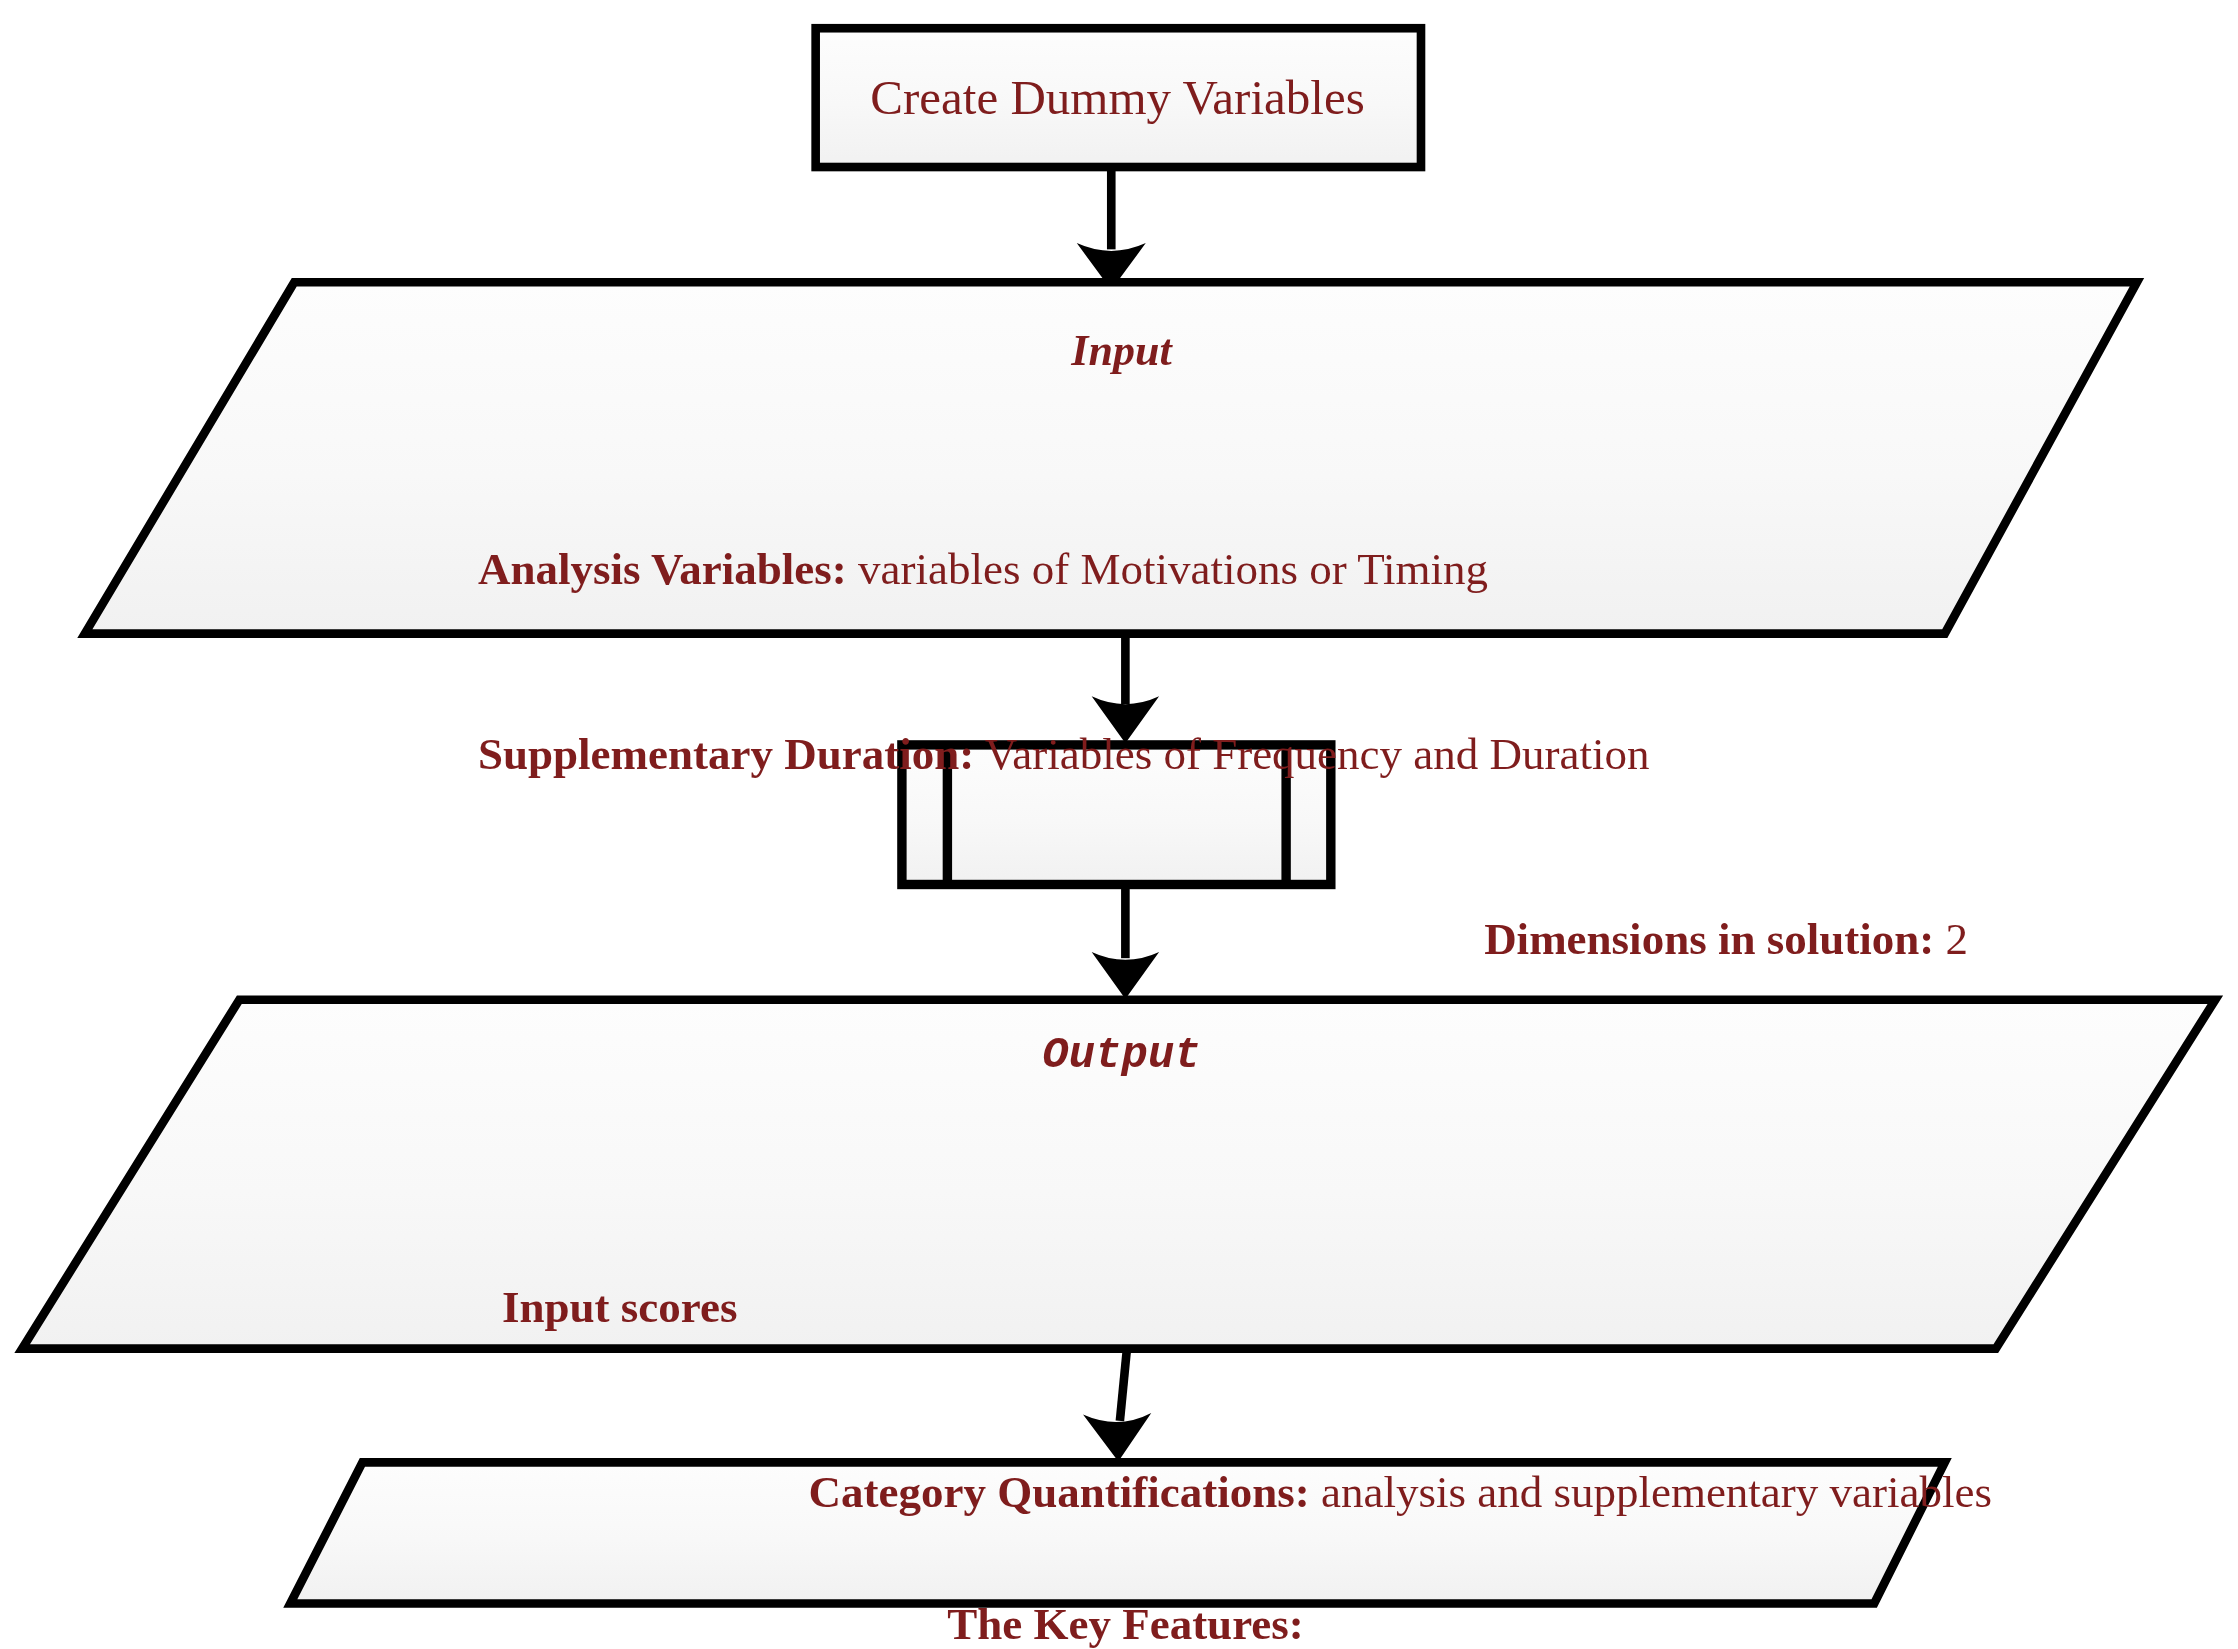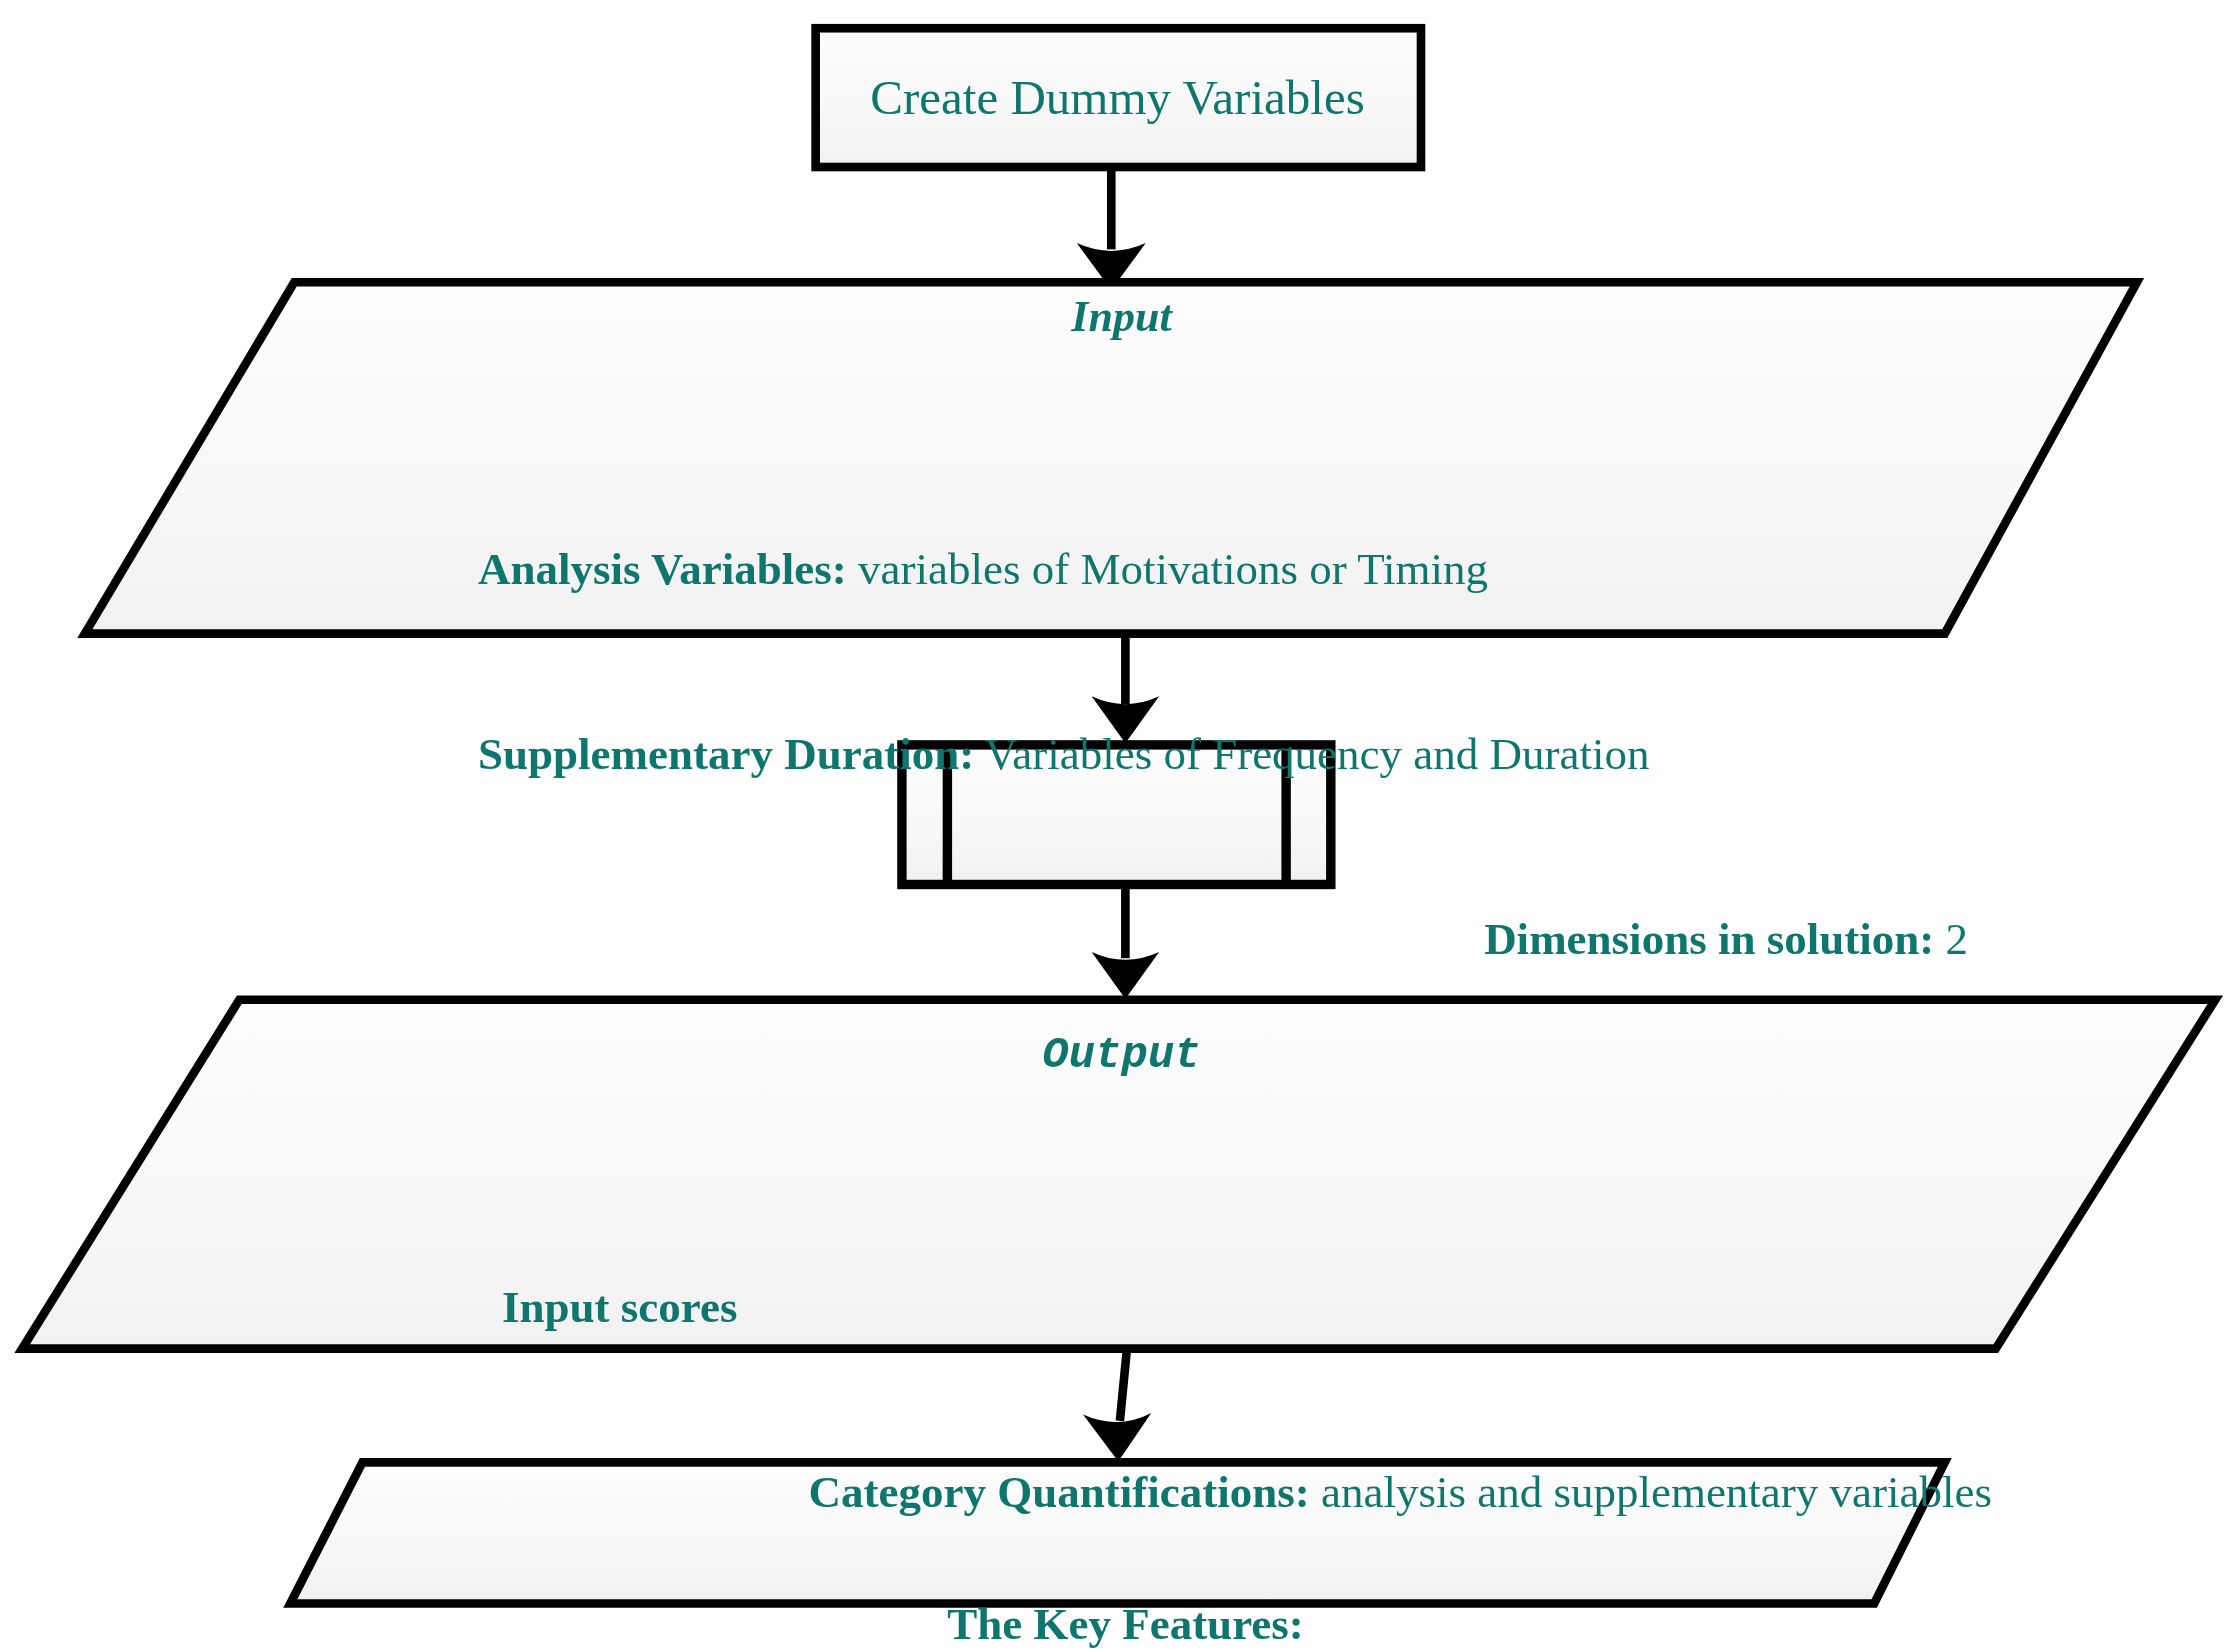--- a/index.html
+++ b/index.html
@@ -20,21 +20,21 @@
   }
   .svg-layer {
     position: absolute;
     left: 0;
     top: 0;
     width: 2239px;
     height: 1649px;
   }
   .txt {
     position: absolute;
-    color: #0f766e;
+    color: #7f1d1d;
     line-height: 1.30;
     white-space: pre;
   }
   
   .label-create {
     left: 815px;
     top: 28px;
     width: 605px;
     height: 139px;
     display: flex;
@@ -43,21 +43,21 @@
     font-size: 49px;
     font-weight: 400;
   }
   
   .heading {
     font-size: 44px;
     font-weight: 700;
     font-style: italic;
     text-align: center;
   }
-  .heading-input  { left: 800px; top: 288px;  width: 643px; }
+  .heading-input  { left: 800px; top: 322px;  width: 643px; }
   .heading-output { left: 800px; top: 1027px; width: 643px; font-family: Liberation Mono, monospace; }
 
   
   .body-block {
     font-size: 45px;
     font-weight: 400;
   }
   .body-input  { left: 478px; top: 423px;  width: 1490px; }
   .body-output { left: 502px; top: 1161px; width: 1490px; }
   .body-block .line { display: block; margin: 0 0 9.4px 0; }

